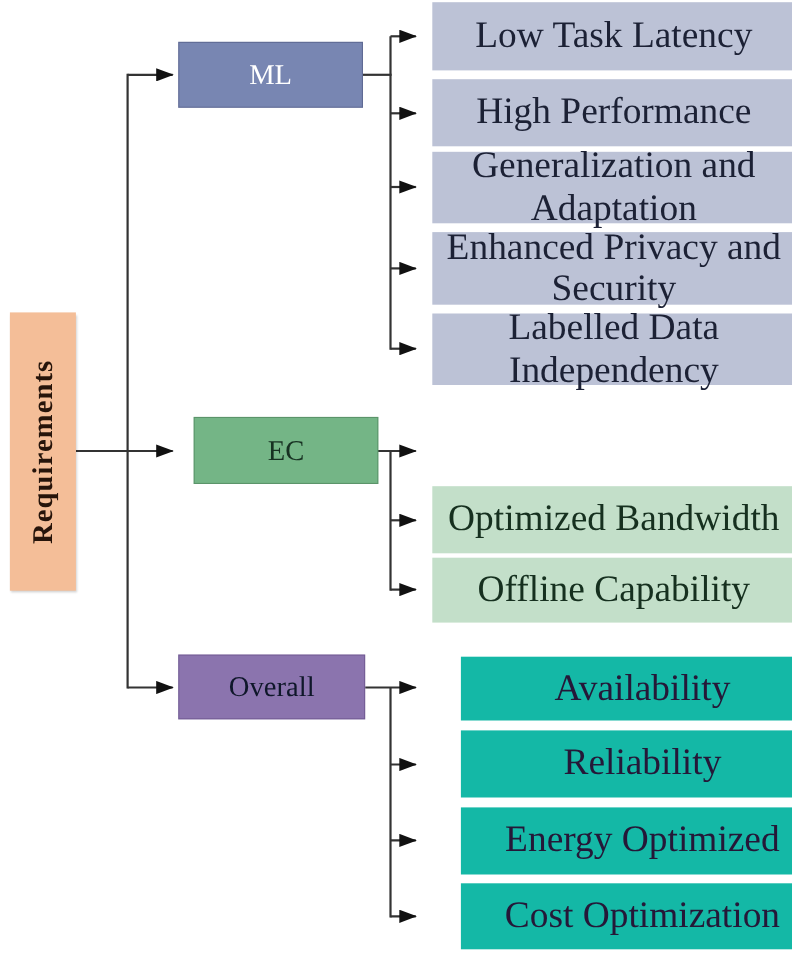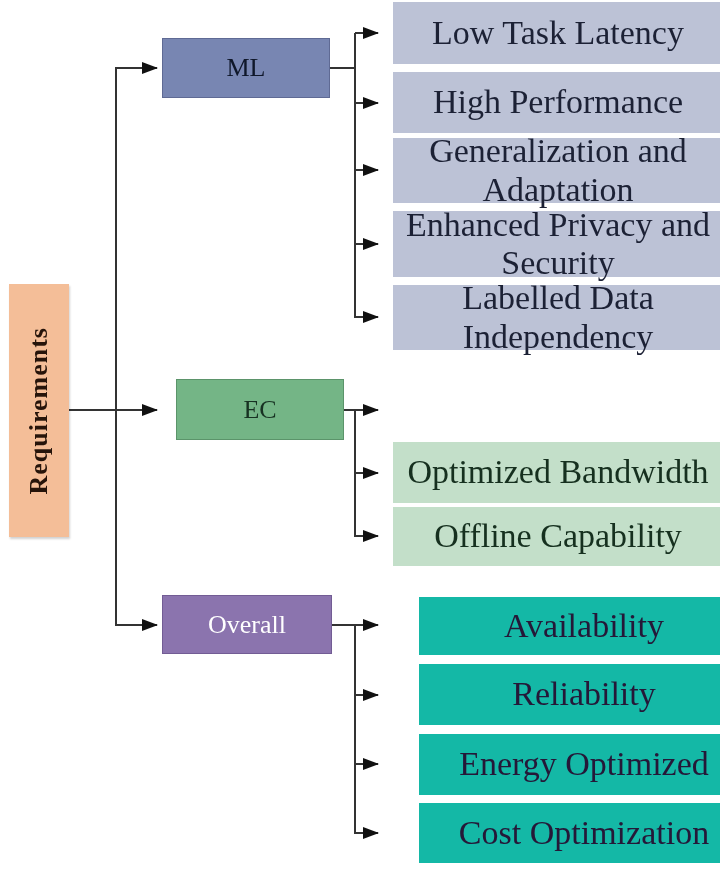--- a/index.html
+++ b/index.html
@@ -25,23 +25,23 @@
     font-weight:bold;
     font-size:26px;
     box-shadow:1px 2px 2px rgba(0,0,0,0.18);
   }
   .root span{
     writing-mode:vertical-rl;
     transform:rotate(180deg);
     letter-spacing:1px;
   }
   .branch{font-size:26px;}
-  .branch.ml{background:#7886b2;color:#0f172a;border:1px solid rgba(20,25,60,0.25);}
+  .branch.ml{background:#7886b2;color:#ffffff;border:1px solid rgba(20,25,60,0.25);}
   .branch.ec{background:#74b586;color:#173122;border:1px solid rgba(15,50,25,0.25);}
-  .branch.overall{background:#8b74ae;color:#ffffff;border:1px solid rgba(40,20,70,0.25);}
+  .branch.overall{background:#8b74ae;color:#0f172a;border:1px solid rgba(40,20,70,0.25);}
   .leaf{font-size:34px;padding:0 12px;left:393px;width:330px;}
   .leaf.blue{background:#bcc2d6;color:#1c2135;}
   .leaf.green{background:#c3dfc9;color:#16301f;}
   .leaf.purple{background:#14b8a6;color:#251838;margin-left:26px;}
 </style>
 </head>
 <body>
 
 <div class="canvas">
 

